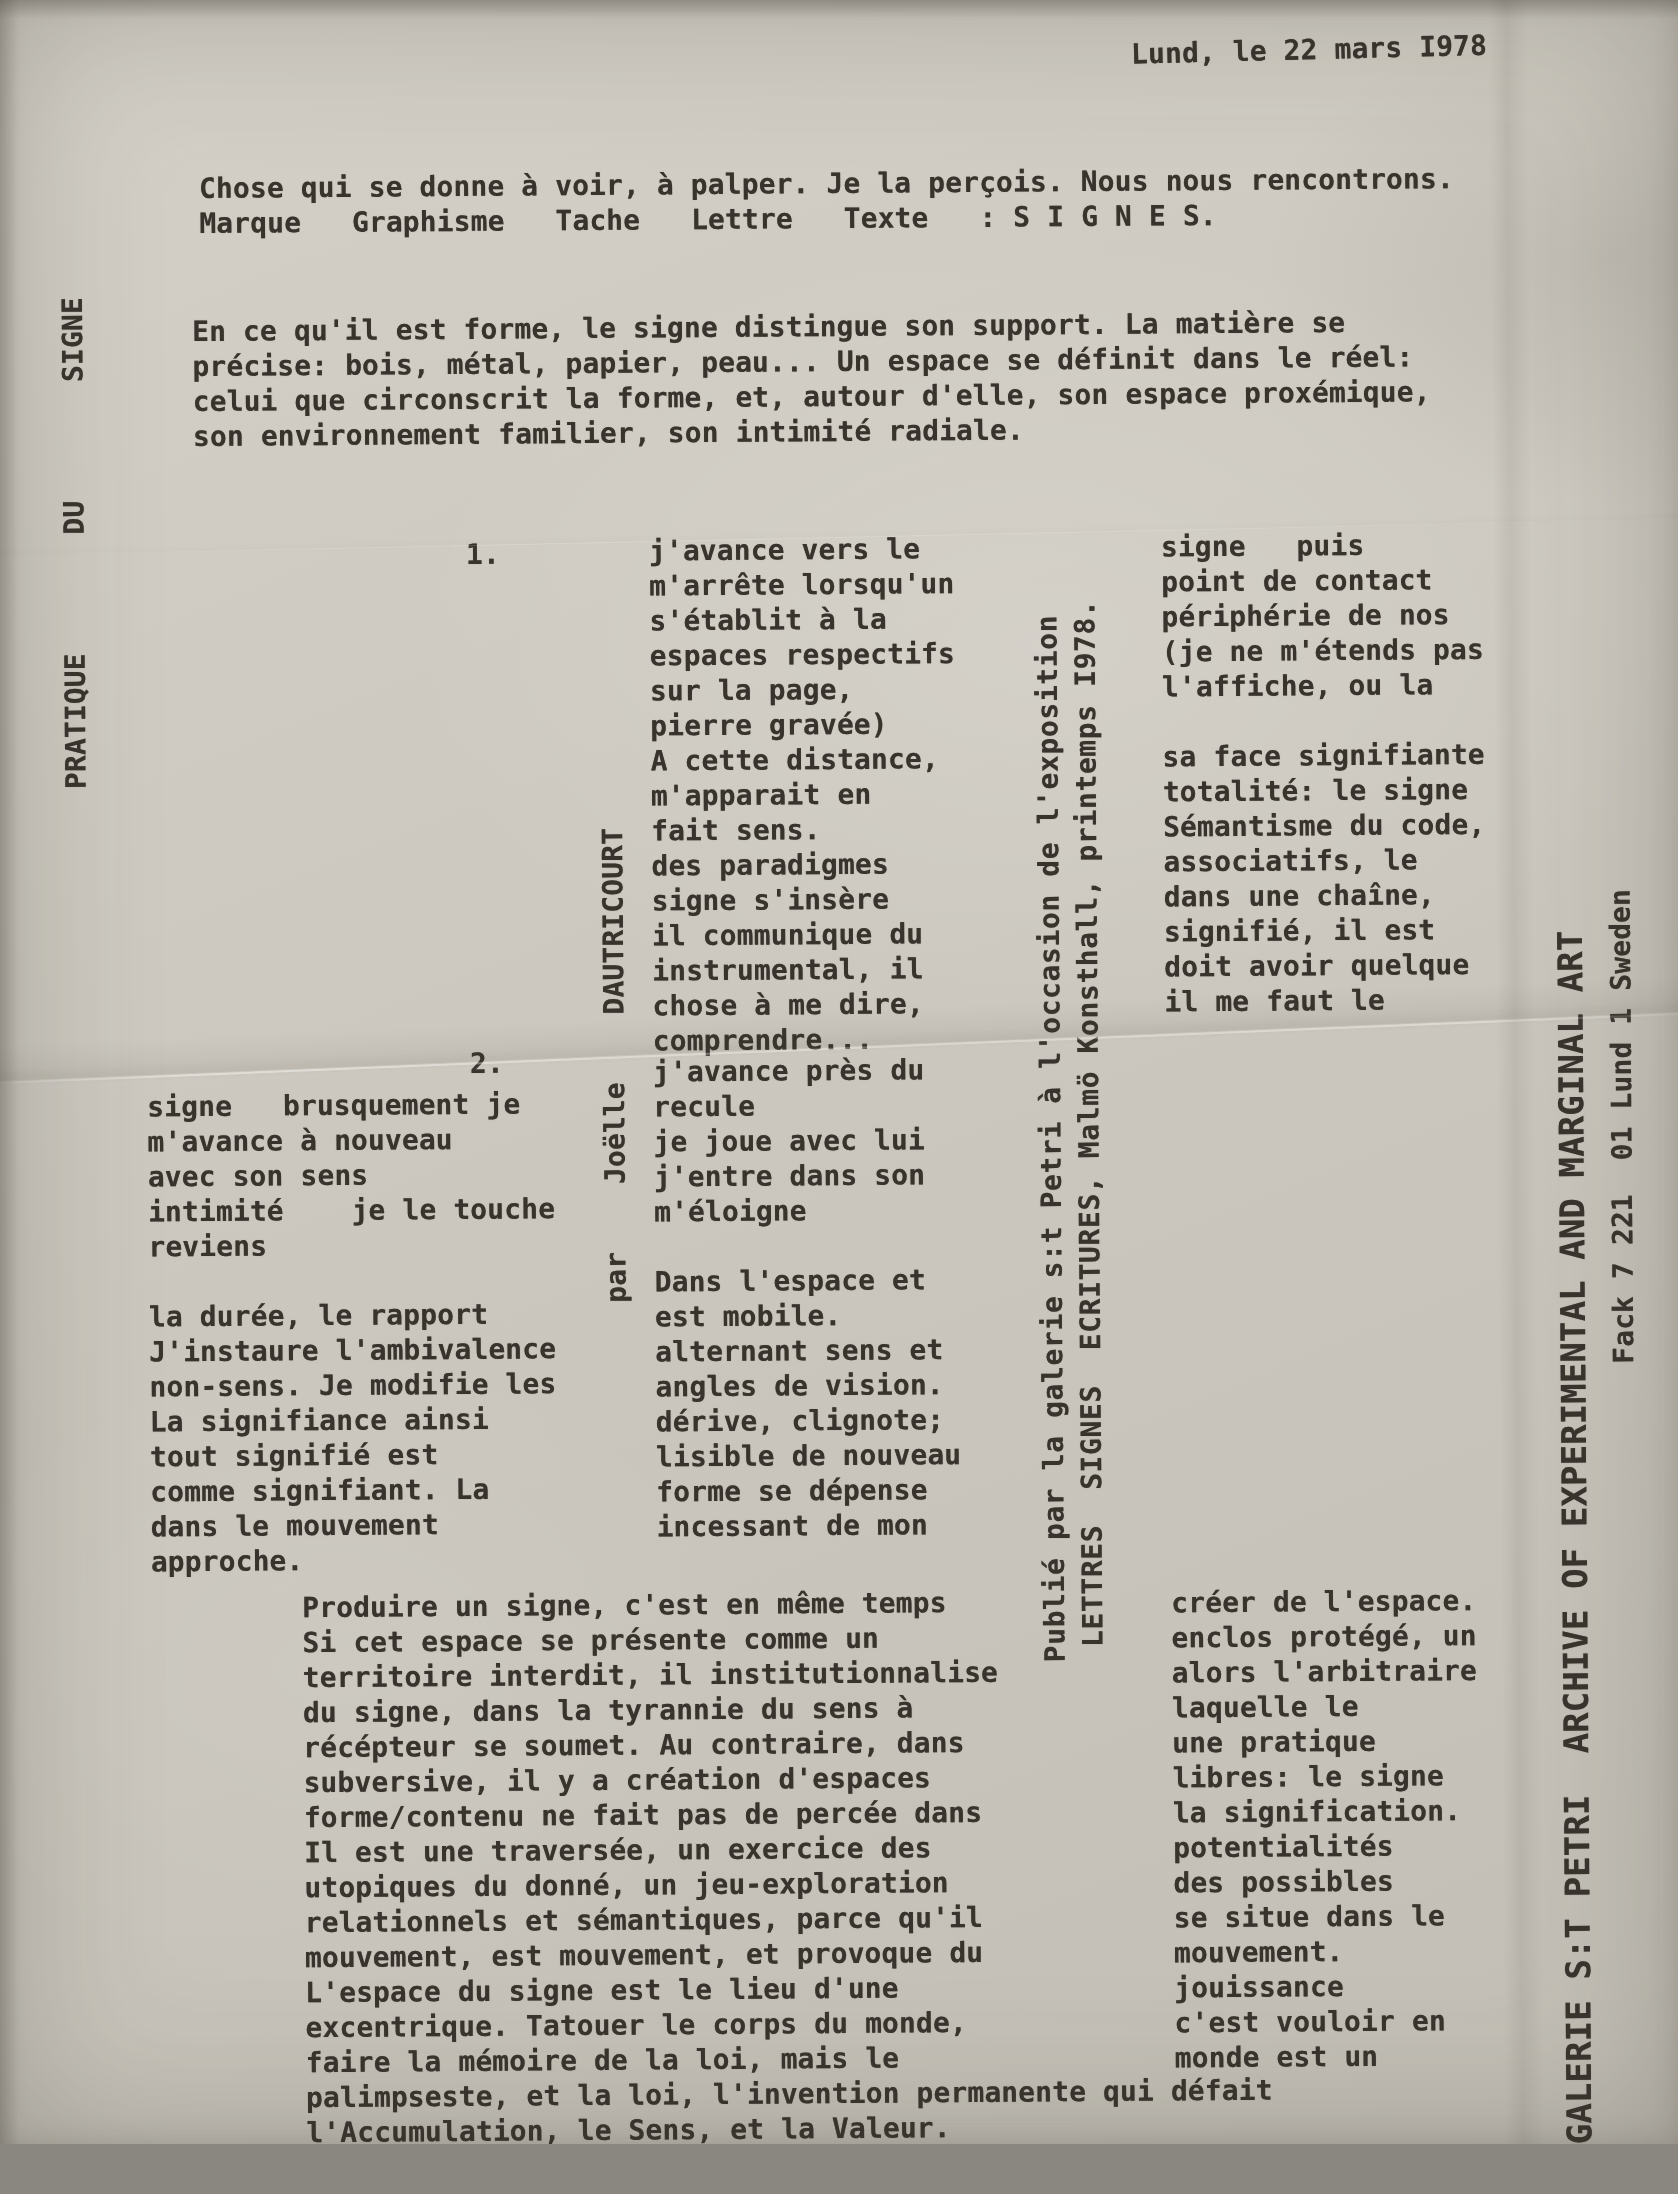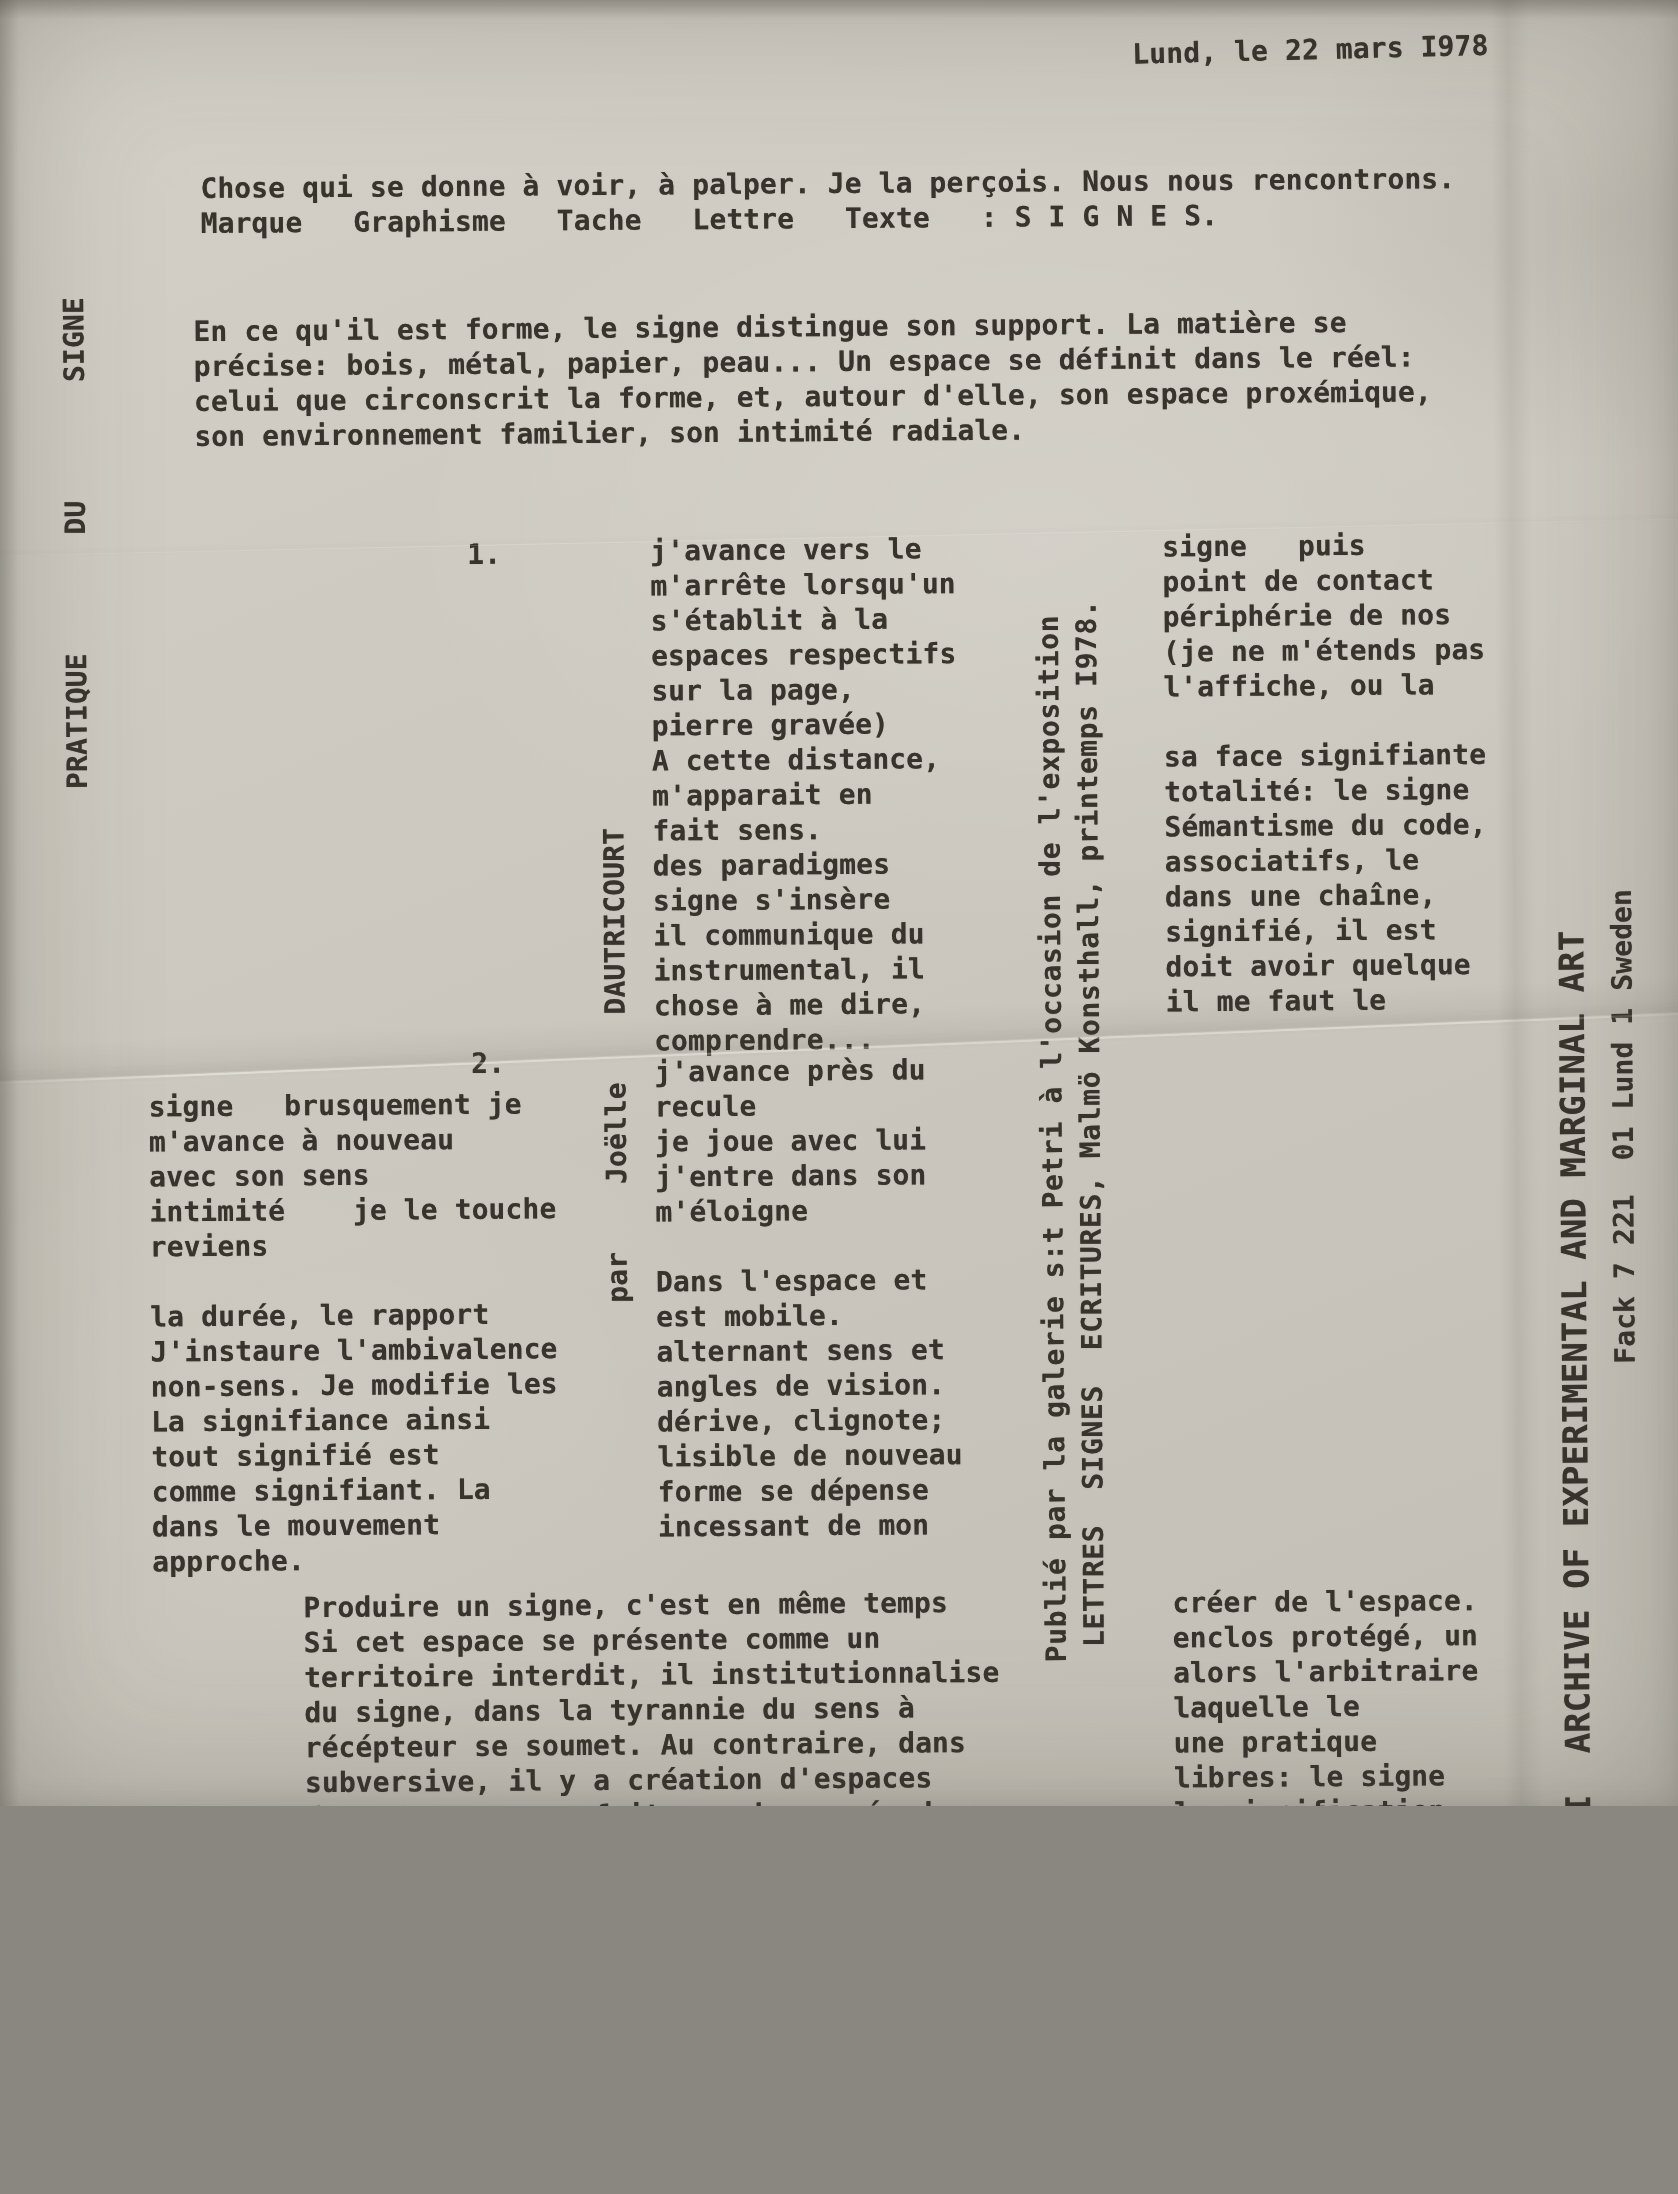--- a/index.html
+++ b/index.html
@@ -1,17 +1,17 @@
 <!DOCTYPE html>
 <html style="font-size:11.5px"><head>
 <meta charset="utf-8">
 <style>
   html,body{margin:0;padding:0;background:#8a8680;}
   #photo{
-    position:relative;width:1679px;height:1806px;overflow:hidden;
+    position:relative;width:1679px;height:2144px;overflow:hidden;
     background:
       radial-gradient(ellipse 1004px 645px at 62% 30%, rgba(255,255,255,.14), transparent 65%),
       radial-gradient(ellipse 645px 502px at 20% 78%, rgba(255,255,255,.07), transparent 70%),
       radial-gradient(ellipse 502px 359px at 96% 12%, rgba(70,64,56,.10), transparent 70%),
       linear-gradient(158deg,#d4d0c7 0%,#cdc9c0 38%,#c8c4bb 70%,#c2beb5 100%);
     box-shadow: inset 0 0 158px rgba(58,53,46,.28), inset 0 0 29px rgba(58,53,46,.18);
     font-family:"DejaVu Sans Mono","Liberation Mono",monospace;
   }
   #sheet{position:absolute;inset:0;transform:rotate(-0.45deg);transform-origin:50% 50%;}
   .t{

